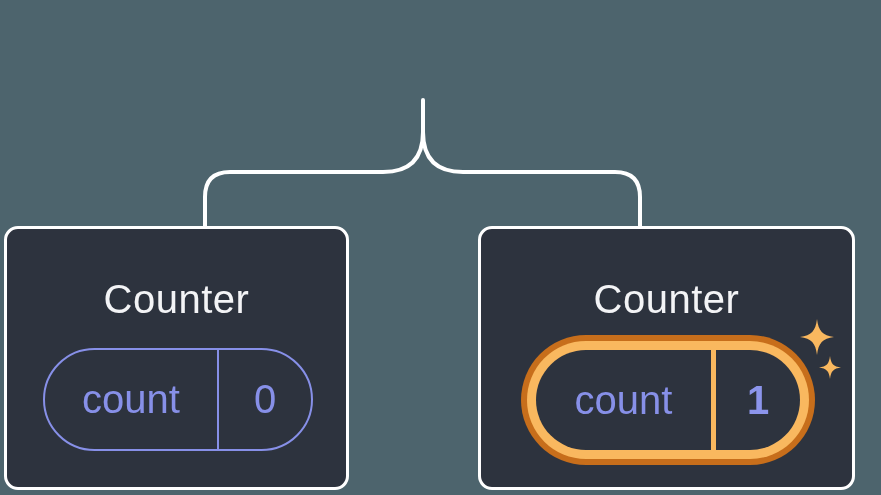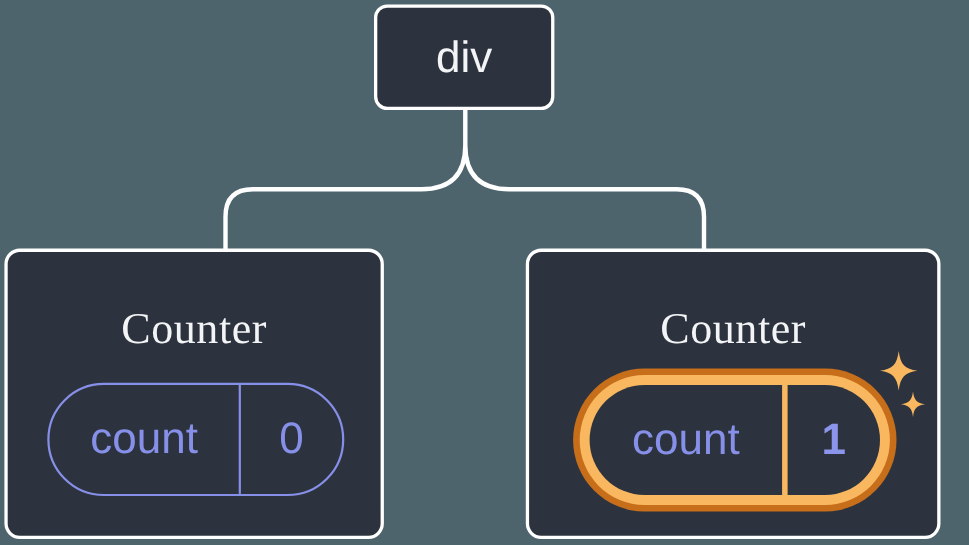--- a/index.html
+++ b/index.html
@@ -54,21 +54,20 @@
   .counter-card.right { left: 478px; width: 377px; }
   .counter-title {
     position: absolute;
     left: 0; top: 46px;
     width: 100%; height: 48px;
     line-height: 48px;
     text-align: center;
     color: var(--title-text);
     font-size: 40px;
     letter-spacing: 0.5px;
-    font-family: Liberation Serif, serif;
   }
   
   .pill-plain {
     position: absolute;
     left: 36px; top: 119px;
     width: 270px; height: 103px;
     border: 2.5px solid var(--state-purple);
     border-radius: 999px;
     display: flex;
     overflow: hidden;
@@ -135,23 +134,20 @@
 <body>
 
 <div class="canvas">
 
   <svg class="connectors" viewBox="0 0 881 495" xmlns="http://www.w3.org/2000/svg">
     <path d="M423,100 V132
              M423,132 Q423,172 383,172 H230 Q205,172 205,197 V228
              M423,132 Q423,172 463,172 H615 Q640,172 640,197 V228" fill="none" stroke="#ffffff" stroke-width="4" stroke-linecap="round"></path>
   </svg>
 
-  <div class="node root-node">
-    <span>div</span>
-  </div>
 
   <div class="node counter-card left">
     <div class="counter-title">Counter</div>
     <div class="pill-plain">
       <div class="state-key">count</div>
       <div class="state-divider"></div>
       <div class="state-value">0</div>
     </div>
   </div>
 

